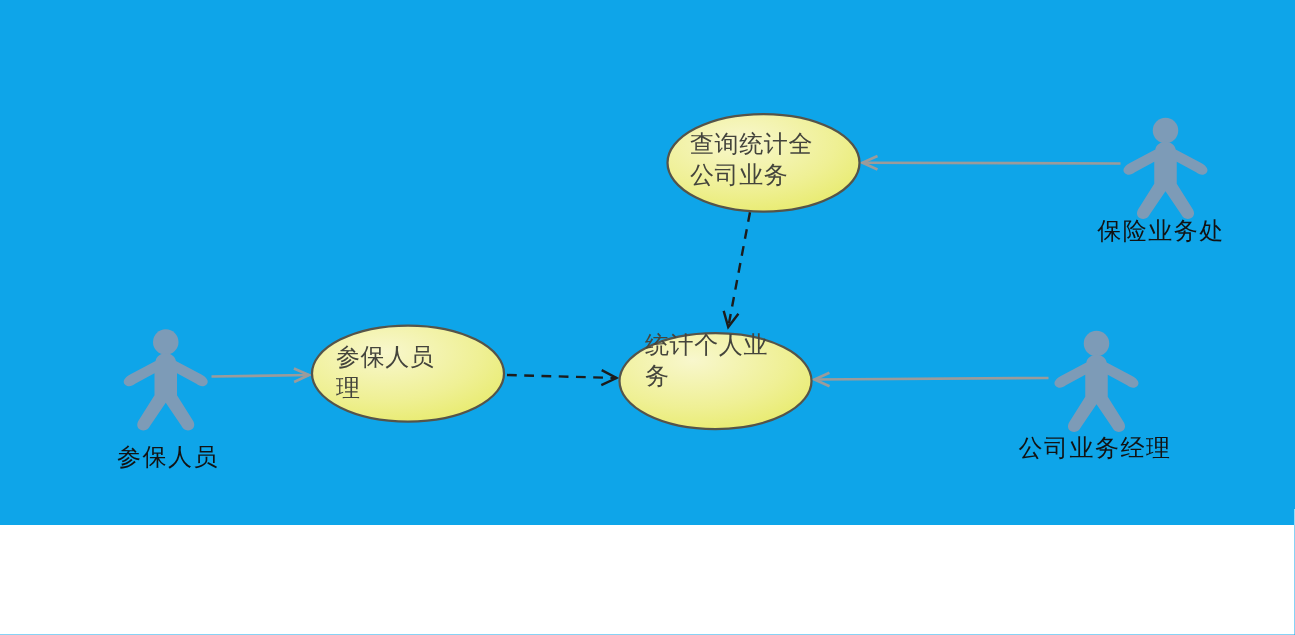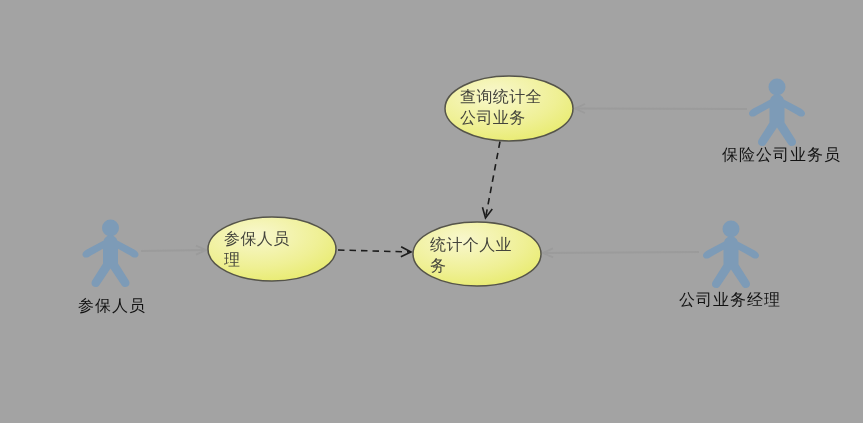--- a/index.html
+++ b/index.html
@@ -1,19 +1,19 @@
 <!DOCTYPE html>
 <html><head>
 <meta charset="utf-8">
 <style>
   html,body{margin:0;padding:0;background:#ffffff;}
   .canvas{
     position:relative;
-    width:863px;height:423px;
-    background:#a3a3a3;
+    width:863px;height:350px;
+    background:#0ea5e9;
     font-family:"Liberation Sans", sans-serif;
     overflow:hidden;
   }
   .canvas svg{position:absolute;left:0;top:0;}
   .uc-ellipse{
     fill:url(#ucfill);
     stroke:#55544a;
     stroke-width:1.5;
   }
   .actor{fill:#7d9bb7;stroke:none;}
@@ -79,20 +79,20 @@
     <g class="actor" transform="translate(699,220)">
       <circle cx="32" cy="9" r="8.5"></circle>
       <path d="M32,16.5 C28.5,16.5 25.8,18.6 25.2,21.6 L8.2,30.6 C4.2,32.8 3,35.4 4.8,37.4 C6.4,39.2 9.4,38.8 11.6,36.9 L24.5,29.8 L24.5,44.5 L13.6,61.8 C11.8,65.4 14.2,68 17.2,68 C19.2,68 20.6,66.8 21.6,64.9 L32,49.5 L42.4,64.9 C43.4,66.8 44.8,68 46.8,68 C49.8,68 52.2,65.4 50.4,61.8 L39.5,44.5 L39.5,29.8 L52.4,36.9 C54.6,38.8 57.6,39.2 59.2,37.4 C61,35.4 59.8,32.8 55.8,30.6 L38.8,21.6 C38.2,18.6 35.5,16.5 32,16.5 Z"></path>
     </g>
   </svg>
 
   <div class="uc-label" style="left:460px;top:86px;">查询统计全
 公司业务</div>
   <div class="uc-label" style="left:224px;top:228px;">参保人员
 理</div>
-  <div class="uc-label" style="left:430px;top:234px;">统计个人业
+  <div class="uc-label" style="left:430px;top:220px;">统计个人业
 务</div>
 
   <div class="label" style="left:70px;top:296px;width:84px;">参保人员</div>
-  <div class="label" style="left:722px;top:145px;width:104px;">保险公司业务员</div>
+  <div class="label" style="left:722px;top:145px;width:104px;">保险业务处</div>
   <div class="label" style="left:668px;top:290px;width:124px;">公司业务经理</div>
 
 </div>
 
 </body></html>

